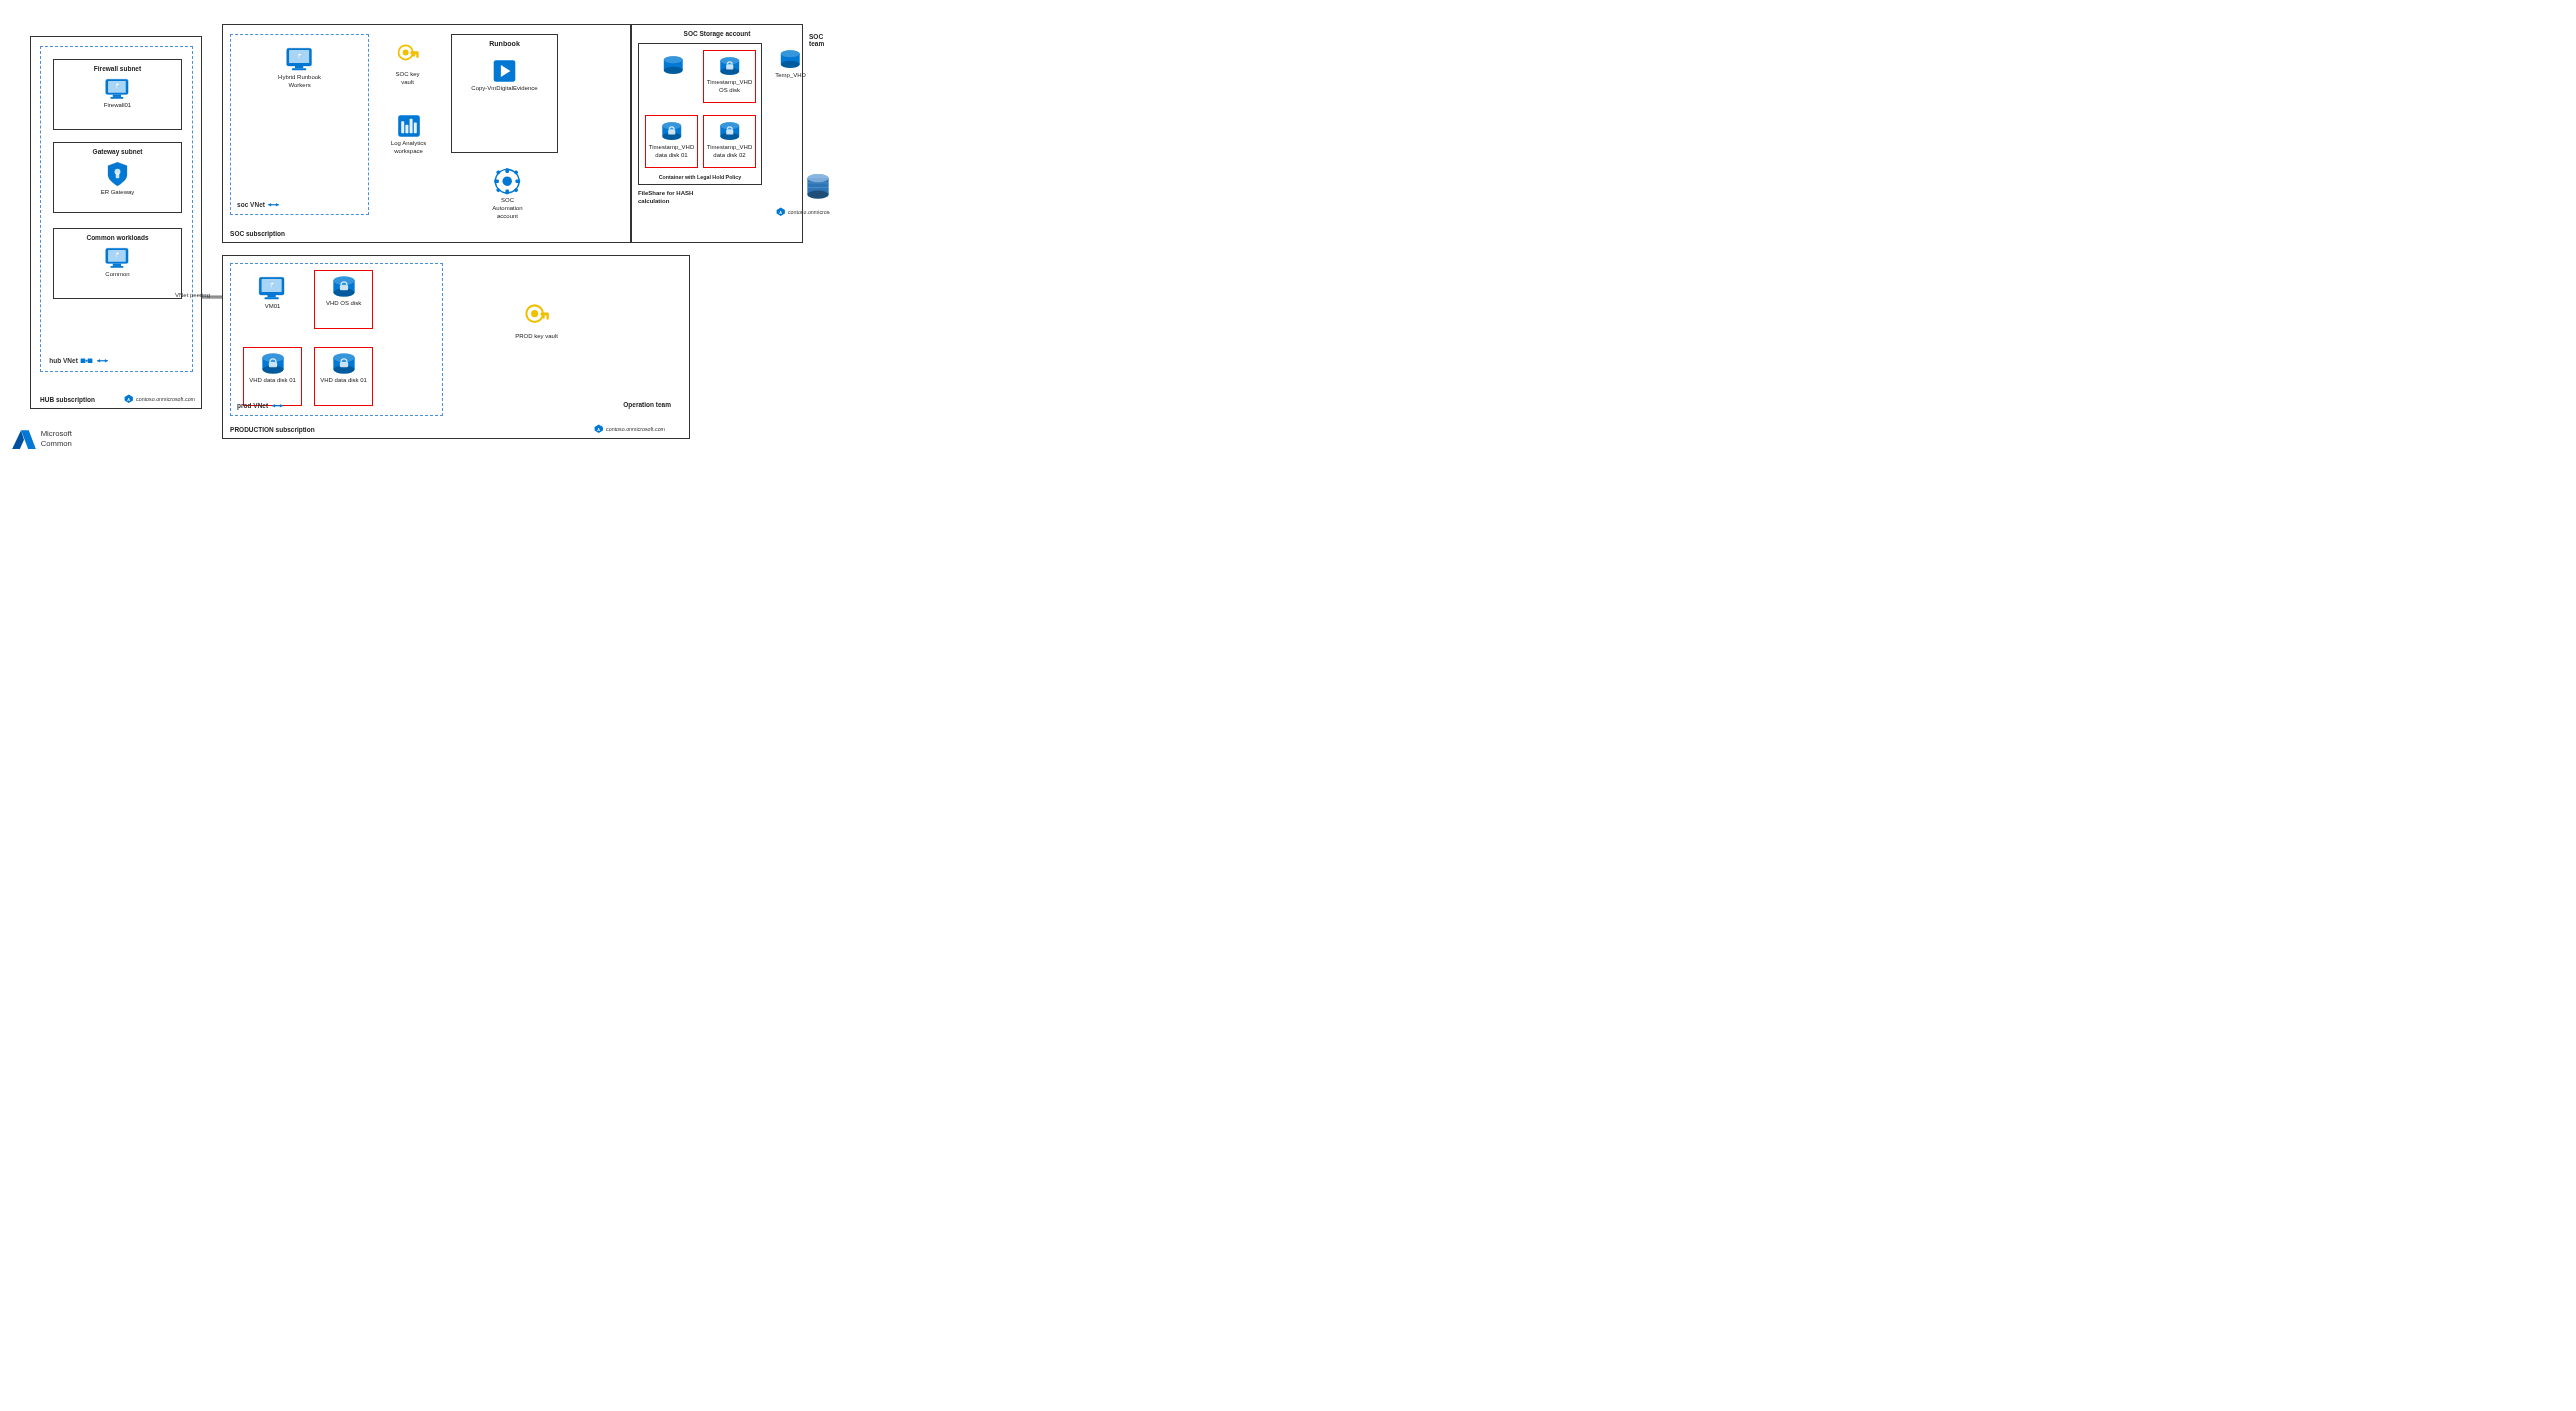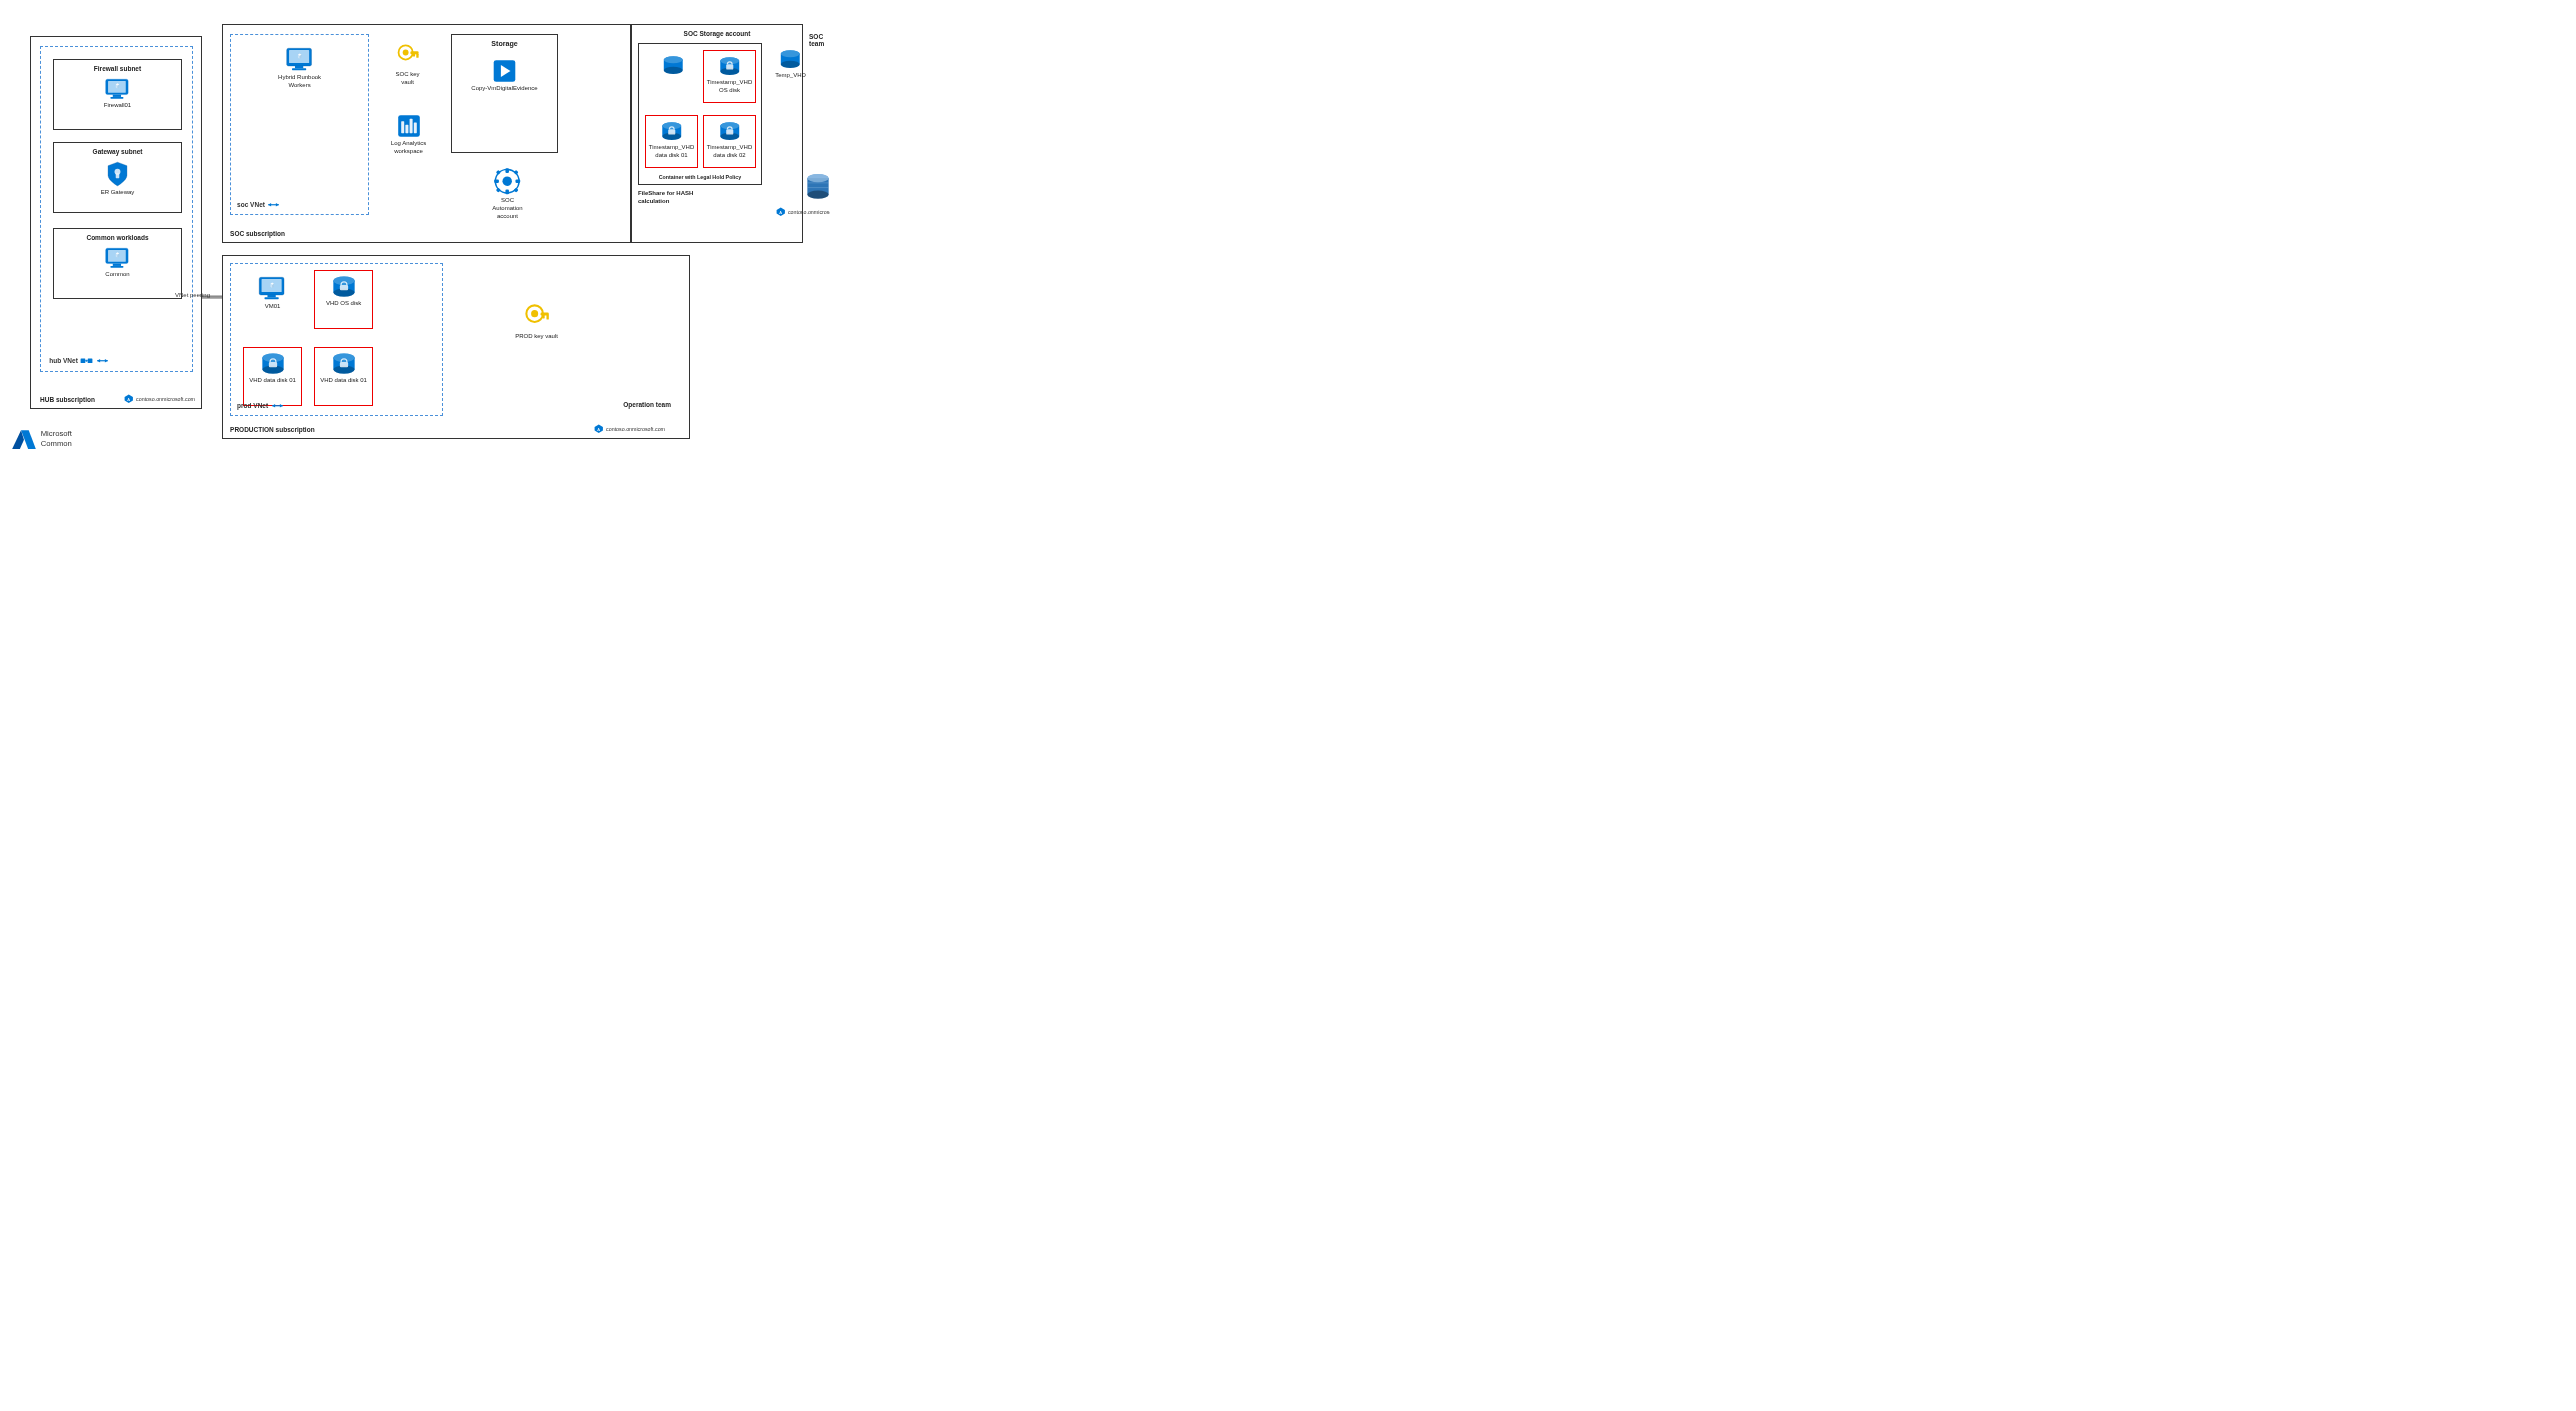--- a/index.html
+++ b/index.html
@@ -239,21 +239,21 @@
         <rect x="2" y="2" width="36" height="36" rx="4" fill="#0078d4"></rect>
         <rect x="7" y="12" width="5" height="20" rx="1" fill="#fff" opacity="0.9"></rect>
         <rect x="14" y="18" width="5" height="14" rx="1" fill="#fff" opacity="0.9"></rect>
         <rect x="21" y="8" width="5" height="24" rx="1" fill="#fff" opacity="0.9"></rect>
         <rect x="28" y="14" width="5" height="18" rx="1" fill="#fff" opacity="0.9"></rect>
       </svg>
       <div class="item-label">Log Analytics<br>workspace</div>
     </div>
 
     <div class="box" style="left:228px; top:9px; width:107px; height:119px;">
-      <div style="position:absolute; top:4.7px; left:50%; transform:translateX(-50%); font-weight:bold; font-size:7.1px; white-space:nowrap;">Storage</div>
+      <div style="position:absolute; top:4.7px; left:50%; transform:translateX(-50%); font-weight:bold; font-size:7.1px; white-space:nowrap;">Runbook</div>
       <div class="icon-item" style="position:absolute; top:24px; left:50%; transform:translateX(-50%); width:71px;">
 
         <svg width="24" height="24" viewBox="0 0 40 40">
           <rect x="2" y="2" width="36" height="36" rx="4" fill="#0078d4"></rect>
           <polygon points="14,10 30,20 14,30" fill="#fff"></polygon>
         </svg>
         <div class="item-label">Copy-VmDigitalEvidence</div>
       </div>
     </div>
 

